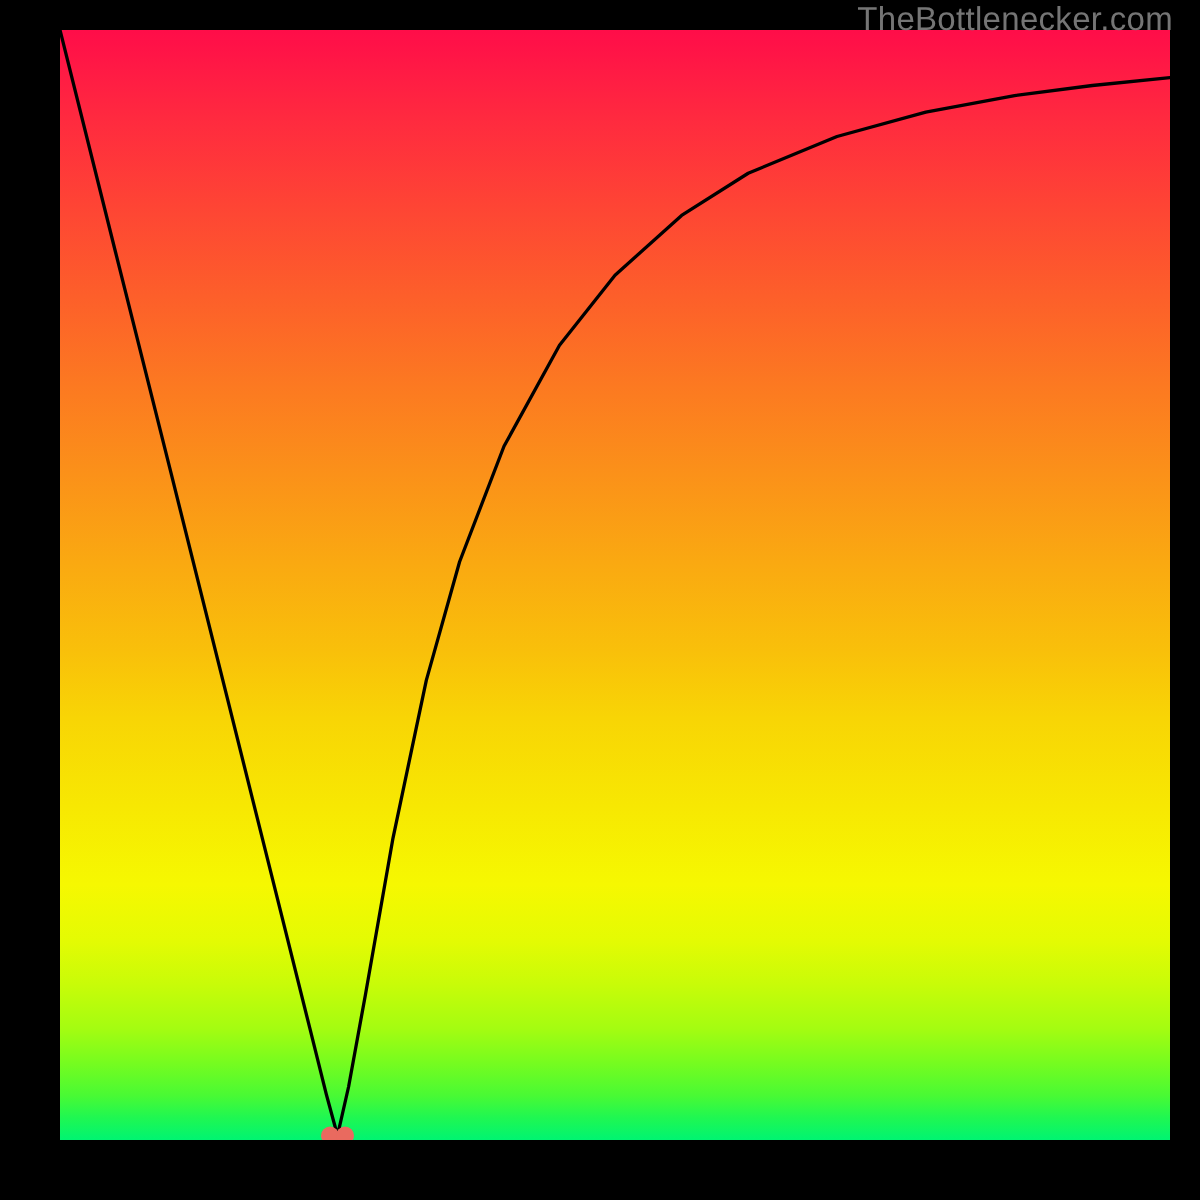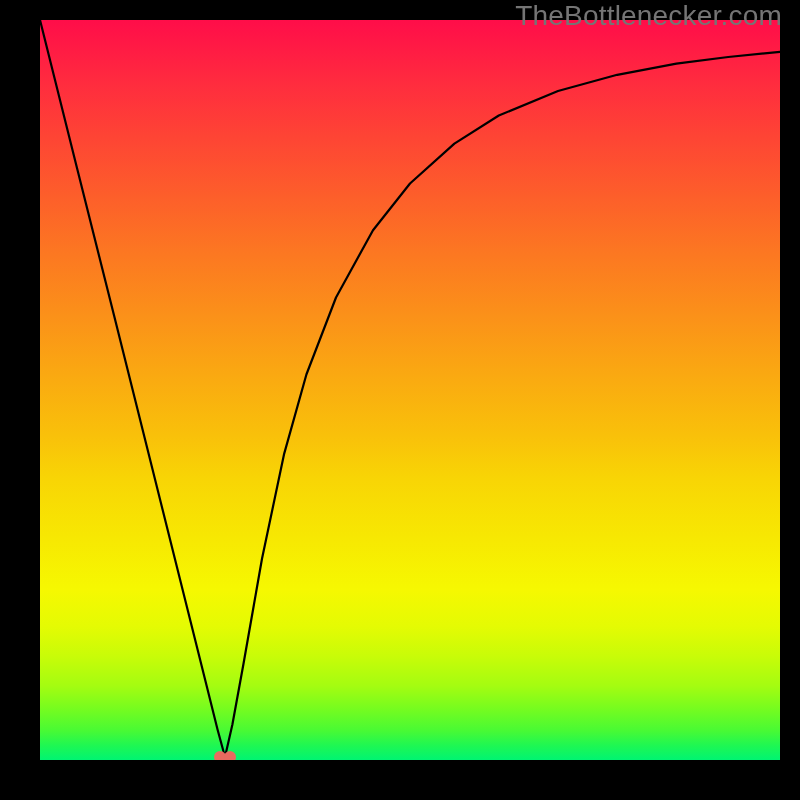--- a/index.html
+++ b/index.html
@@ -58,21 +58,21 @@
     stroke: #000;
     stroke-width: 2.2;
     stroke-linecap: round;
     stroke-linejoin: round;
   }
   .min-dot {
     fill: #e96a5f;
   }
   .watermark {
     position: absolute;
-    font-size: 28px;
+    font-size: 22px;
     font-weight: 500;
     letter-spacing: 0.2px;
   }
 </style>
 </head>
 <body>
 
 <div class="frame">
   <div class="plot-area">
     <svg class="curve-svg" viewBox="0 0 740 740" preserveAspectRatio="none">

